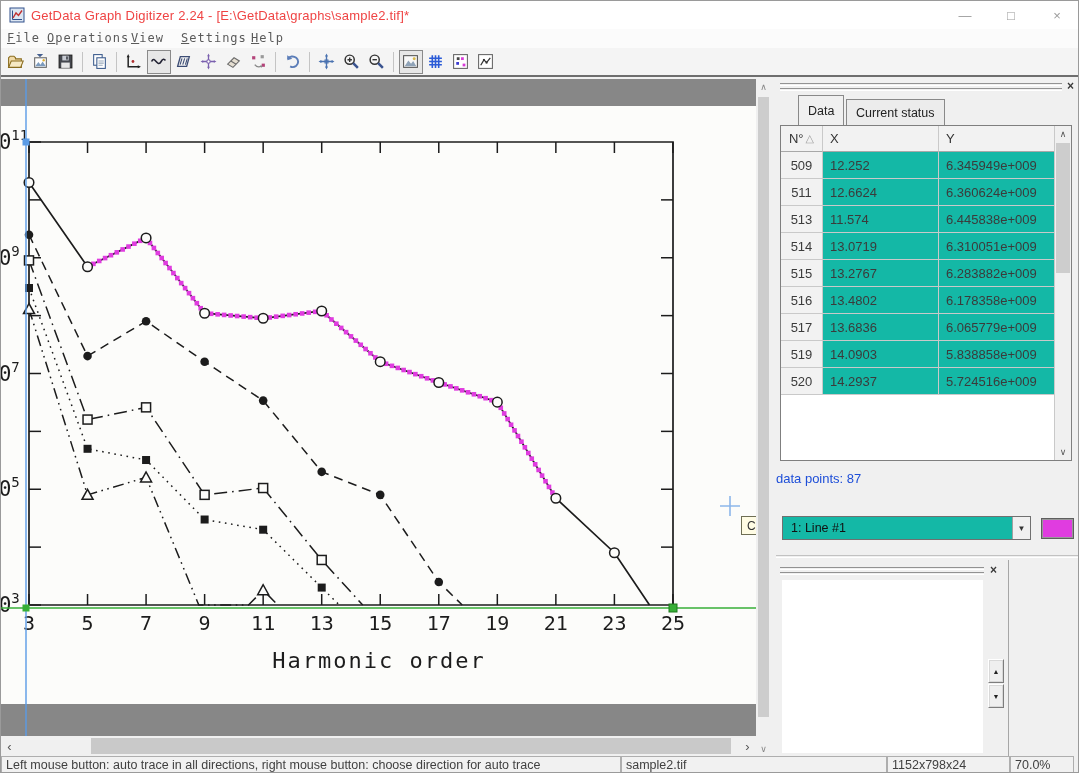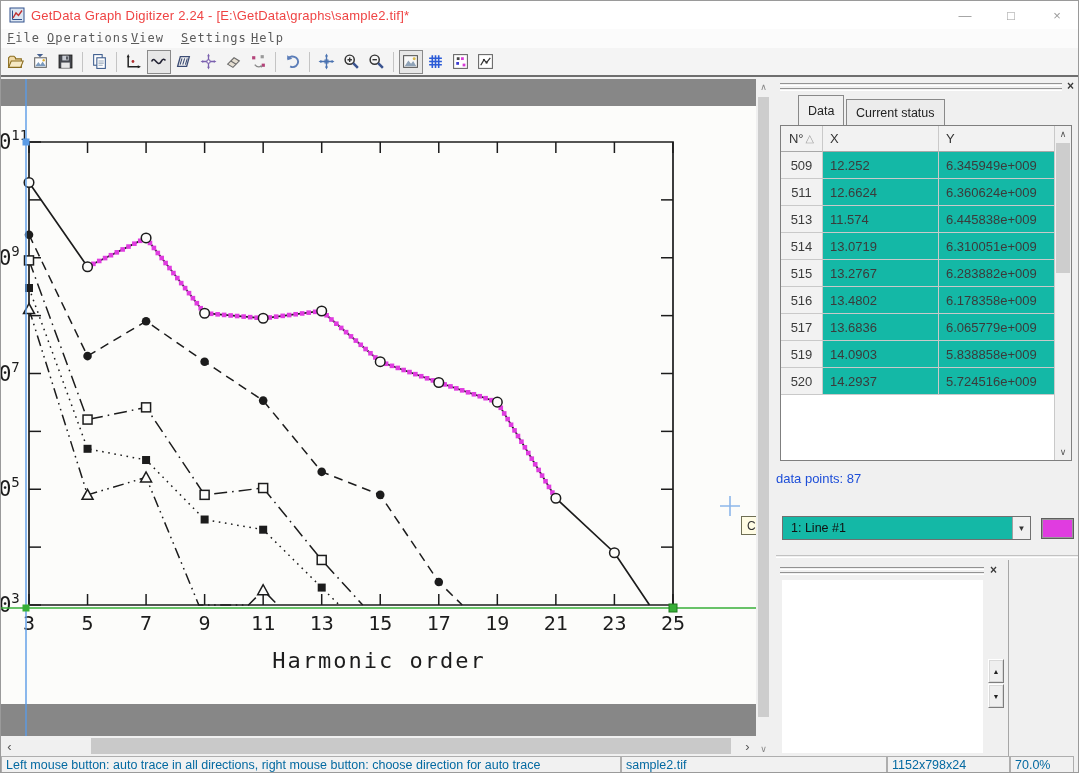--- a/index.html
+++ b/index.html
@@ -59,21 +59,21 @@
   .combo{position:absolute;left:6px;top:437px;width:249px;height:24px;background:#14b8a6;border:1px solid #707070;display:flex;align-items:center;}
   .combo .val{flex:1;padding-left:8px;font-size:12.5px;color:#111;}
   .combo .drop{width:18px;height:22px;border-left:1px solid #a0a0a0;background:#f0f0f0;display:flex;align-items:center;justify-content:center;font-size:8px;color:#333;}
   .swatch{position:absolute;left:265px;top:439px;width:33px;height:21px;border:1px solid #5e5e5e;box-shadow:inset 0 0 0 1px #989898;}
   .divider{position:absolute;left:0;top:476px;width:304px;height:3px;border-top:1px solid #c2c2c2;border-bottom:1px solid #fff;}
   .whitebox{position:absolute;left:6px;top:501px;width:201px;height:173px;background:#fff;}
   .spinner{position:absolute;left:212px;top:580px;width:16px;height:49px;}
   .spinbtn{width:16px;height:24px;background:#efefef;border:1px solid;border-color:#fff #7d7d7d #7d7d7d #fff;box-shadow:inset 0 0 0 1px #d8d8d8;display:flex;align-items:center;justify-content:center;font-size:7px;color:#222;margin-bottom:1px;}
   .side-vline{position:absolute;left:232px;top:481px;width:1px;height:196px;background:#a6a6a6;}
   
-  .statusbar{position:absolute;left:0;top:755px;width:1079px;height:18px;display:flex;background:#f0f0f0;font-size:12.5px;color:#0369a1;}
+  .statusbar{position:absolute;left:0;top:755px;width:1079px;height:18px;display:flex;background:#f0f0f0;font-size:12.5px;color:#404040;}
   .scell{border:1px solid #aeaeae;background:#f1f1f1;height:18px;display:flex;align-items:center;padding:0 4px;white-space:nowrap;overflow:hidden;}
 </style>
 </head>
 <body>
 
 <div class="win">
 
   <div class="titlebar">
     <span class="app-icon"><svg viewBox="0 0 16 16">
           <rect x="1" y="1" width="14" height="14" fill="#dce6f2" stroke="#30508c"></rect>

